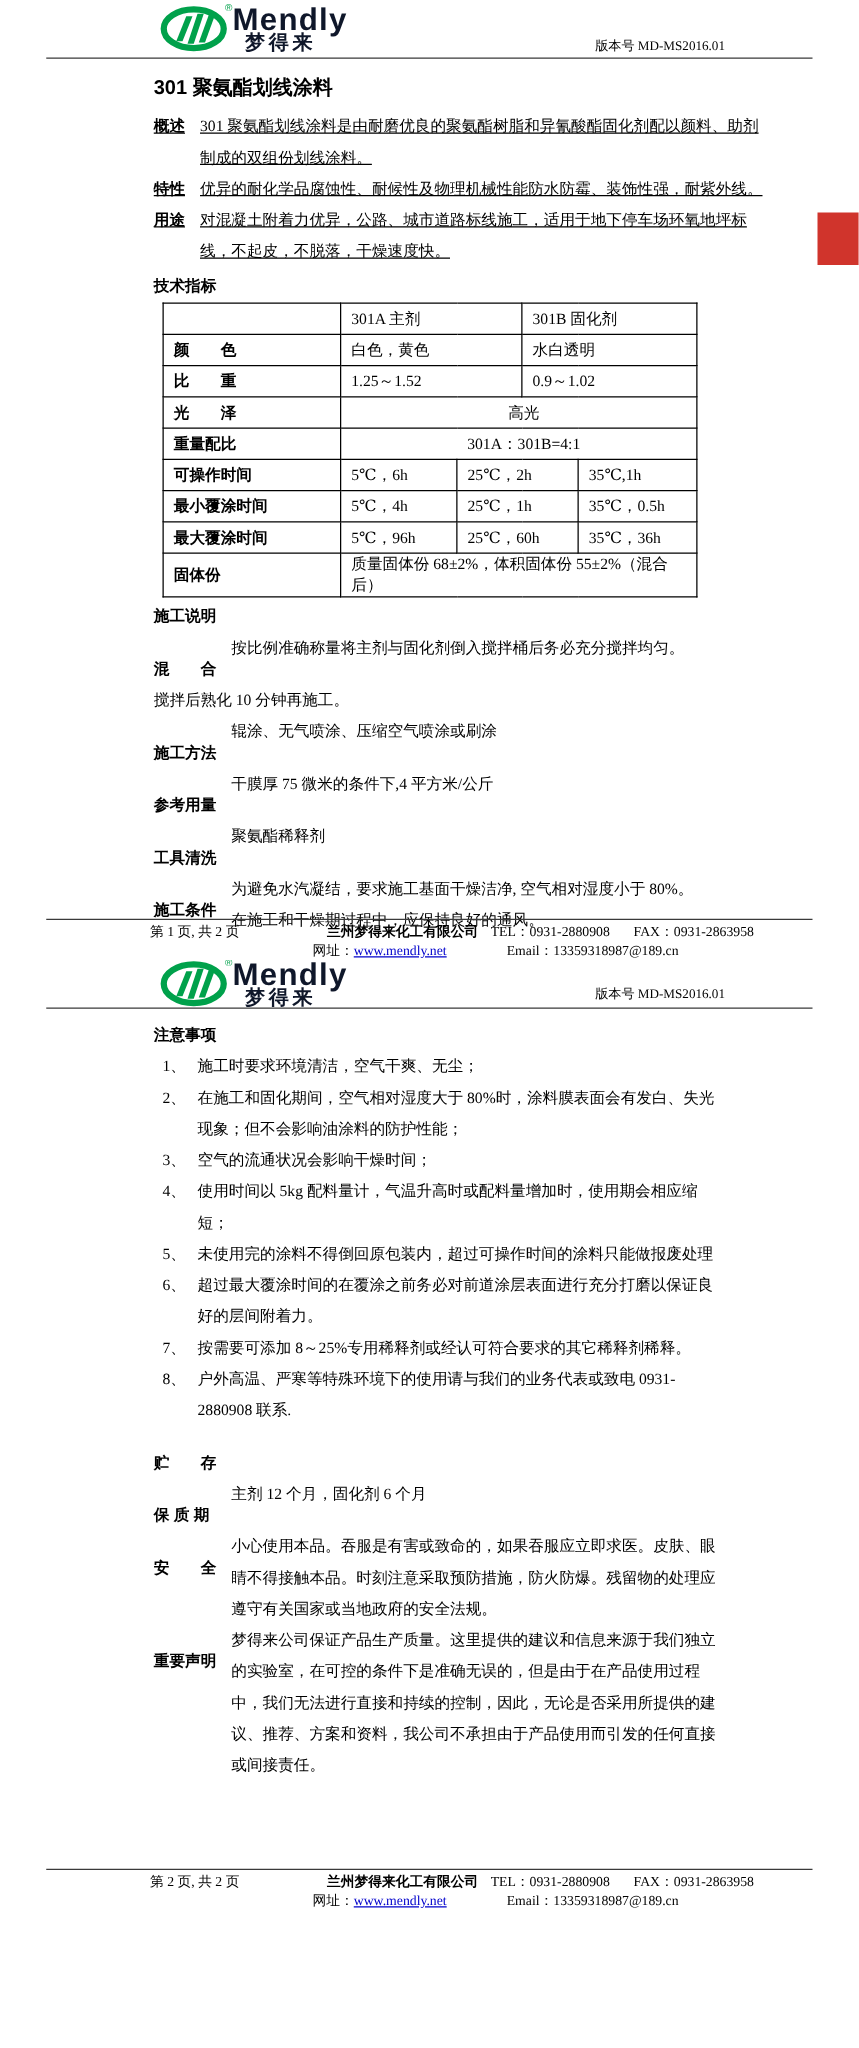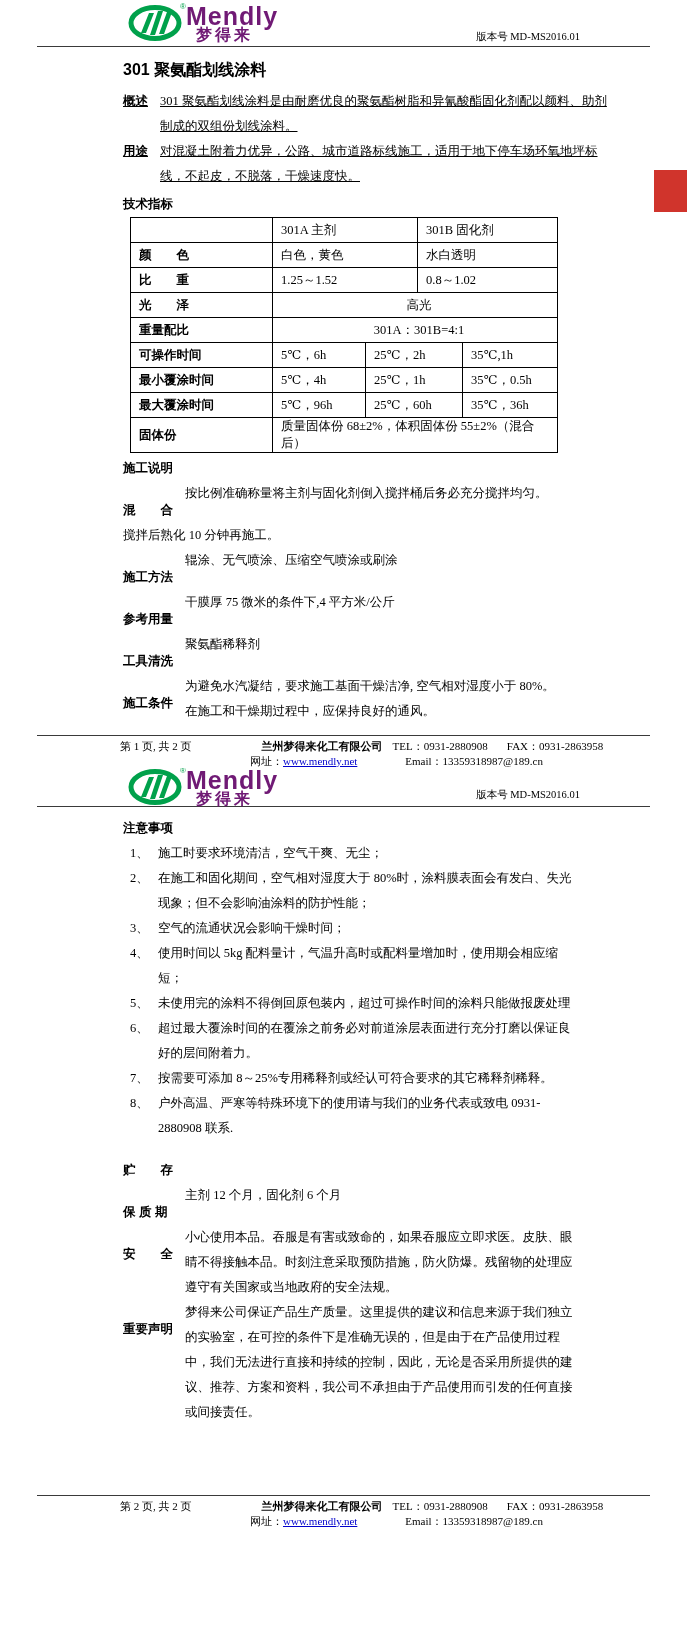--- a/index.html
+++ b/index.html
@@ -10,21 +10,21 @@
   }
   .page { position:relative; overflow:hidden; }
   .page1 { height:768px; }
   .page2 { height:870px; }
 
   
   .hdr { position:relative; height:46px; }
   .logo { position:absolute; left:128px; top:4px; display:flex; align-items:flex-start; }
   .logo-mark { position:relative; margin-right:4px; }
   .reg { position:absolute; top:-2px; right:-4px; font-size:8px; color:#00A14B; font-family:"Liberation Sans",sans-serif; }
-  .logo-text { line-height:1; font-family:"Liberation Sans","DejaVu Sans",sans-serif; color:#701a75; }
+  .logo-text { line-height:1; font-family:"Liberation Sans","DejaVu Sans",sans-serif; color:#0f172a; }
   .logo-en { font-size:25px; font-weight:bold; letter-spacing:1px; }
   .logo-cn { font-size:16px; font-weight:bold; margin-top:-2px; margin-left:10px; letter-spacing:3px; }
   .version { position:absolute; right:107px; font-size:10.5px; }
   .v1 { top:30px; } .v2 { top:20px; }
   .rule { border-top:1px solid #3a3a3a; margin:0 37px; height:0; }
 
   
   .title { margin:13px 0 8px 123px; font-size:16px; font-weight:bold;
            font-family:"Liberation Sans","DejaVu Sans",sans-serif; }
   .sec { display:flex; padding:0 72px 0 123px; line-height:25px;text-decoration:underline; }
@@ -83,20 +83,24 @@
     </div>
     <div class="version v1">版本号 MD-MS2016.01</div>
   </div>
   <div class="rule"></div>
 
   <div class="title">301 聚氨酯划线涂料</div>
 
   <div class="sec">
     <span class="sec-label">概述</span>
     <span class="sec-body">301 聚氨酯划线涂料是由耐磨优良的聚氨酯树脂和异氰酸酯固化剂配以颜料、助剂制成的双组份划线涂料。</span>
+  </div>
+  <div class="sec">
+    <span class="sec-label">特性</span>
+    <span class="sec-body">优异的耐化学品腐蚀性、耐候性及物理机械性能防水防霉、装饰性强，耐紫外线。</span>
   </div>
   <div class="sec">
     <span class="sec-label">用途</span>
     <span class="sec-body">对混凝土附着力优异，公路、城市道路标线施工，适用于地下停车场环氧地坪标线，不起皮，不脱落，干燥速度快。</span>
   </div>
 
   <div class="subhead">技术指标</div>
 
   <table class="tech">
     <colgroup>
@@ -113,21 +117,21 @@
       <td colspan="2">301B 固化剂</td>
     </tr>
     <tr>
       <td class="tlabel">颜　　色</td>
       <td colspan="2">白色，黄色</td>
       <td colspan="2">水白透明</td>
     </tr>
     <tr>
       <td class="tlabel">比　　重</td>
       <td colspan="2">1.25～1.52</td>
-      <td colspan="2">0.8～1.02</td>
+      <td colspan="2">0.9～1.02</td>
     </tr>
     <tr>
       <td class="tlabel">光　　泽</td>
       <td colspan="4" class="tcenter">高光</td>
     </tr>
     <tr>
       <td class="tlabel">重量配比</td>
       <td colspan="4" class="tcenter">301A：301B=4:1</td>
     </tr>
     <tr>

